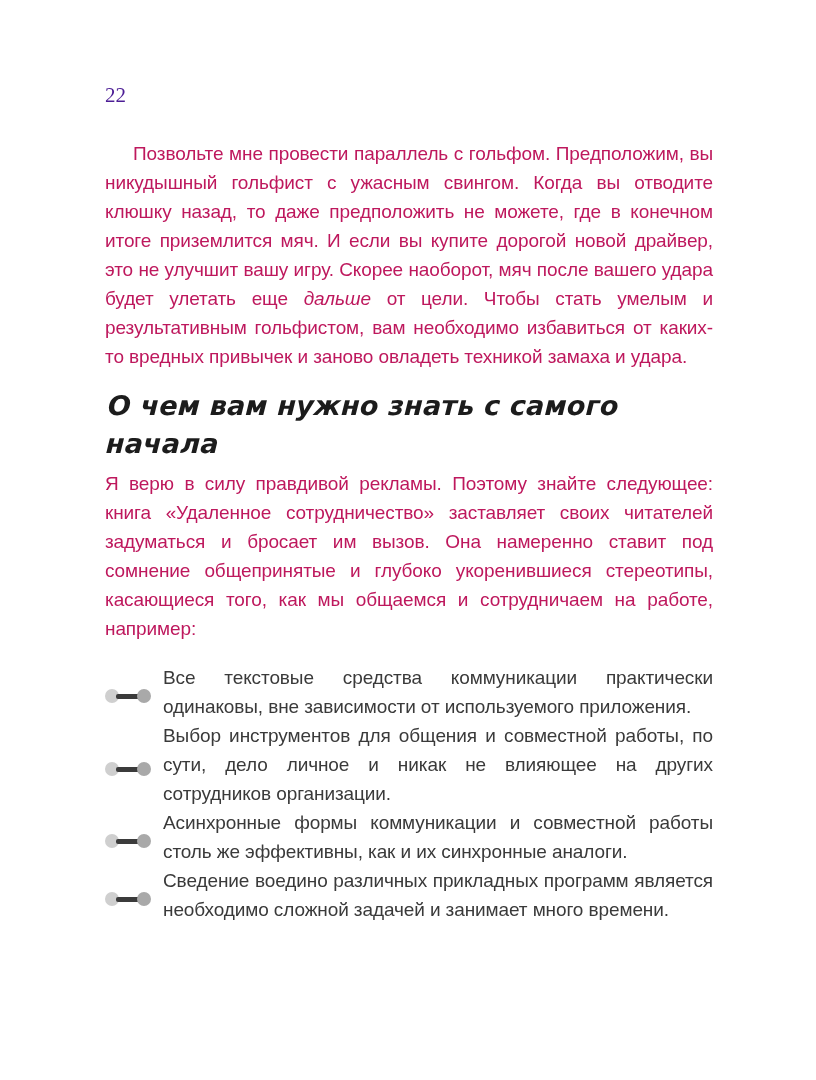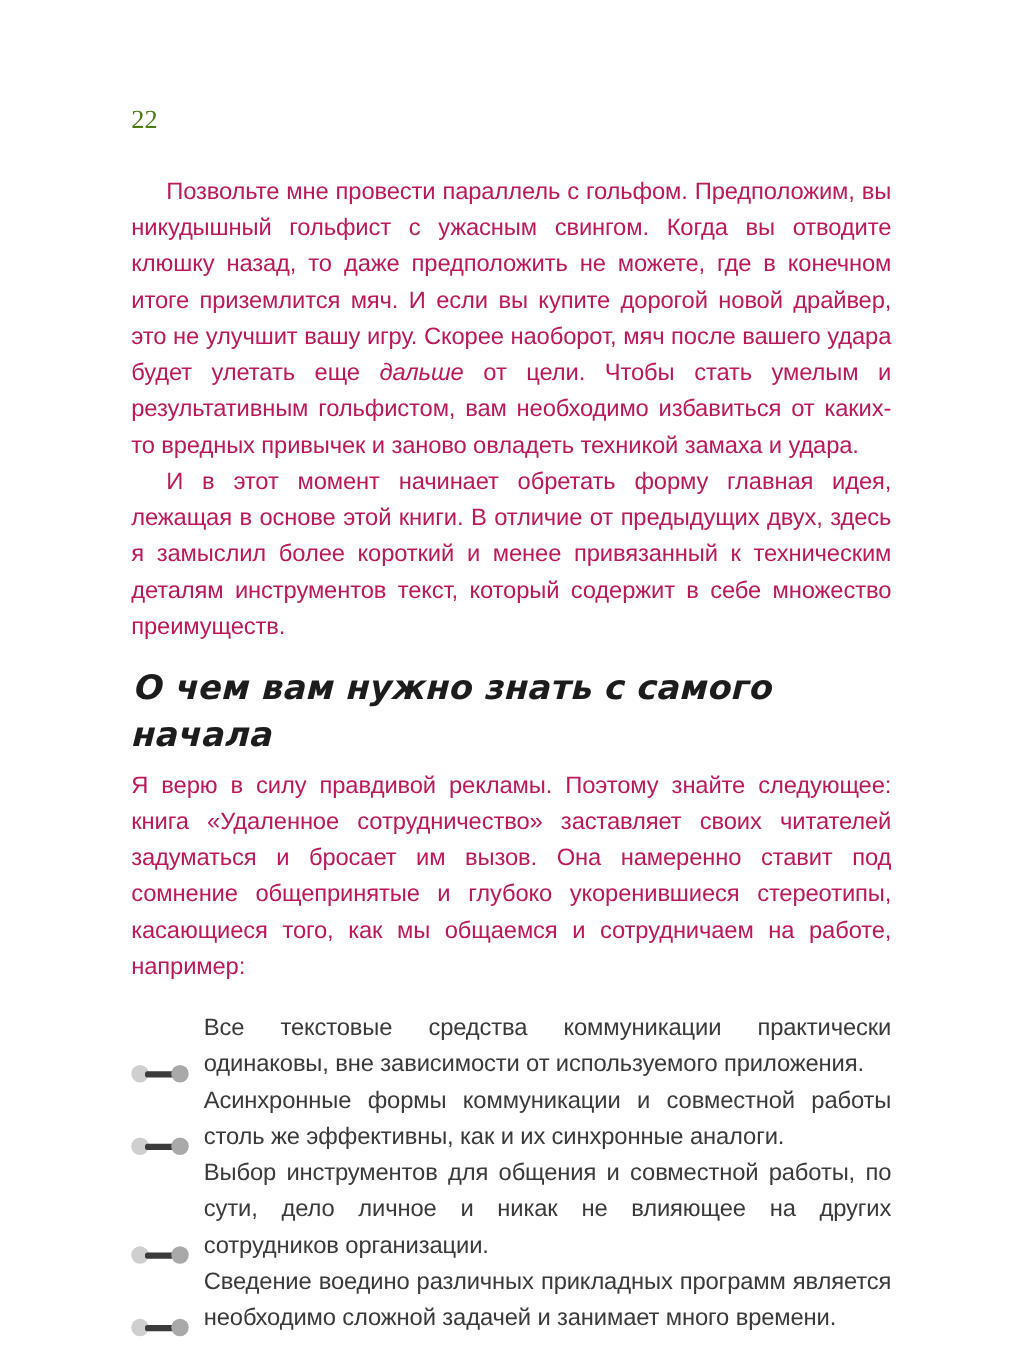--- a/index.html
+++ b/index.html
@@ -18,21 +18,21 @@
     font-family: "Liberation Sans", sans-serif;
   }
   
   .running-head {
     display: flex;
     justify-content: space-between;
     align-items: flex-end;
     font-family: "Liberation Serif", serif;
     font-size: 21px;
     line-height: 24px;
-    color: #4d7c0f;
+    color: #4c1d95;
   }
   
   .body {
     margin: 0;
     font-size: 19px;
     line-height: 29px;
     color: #be185d;
     text-align: justify;
     letter-spacing: -0.1px;
   }
@@ -53,21 +53,21 @@
     transform-origin: left bottom;
   }
   
   .bullet-list {
     list-style: none;
     margin: 20px 0 0 0;
     padding: 0;
   }
   .bullet-item {
     display: flex;
-    align-items: flex-end;
+    align-items: center;
     margin: 0;
   }
   .bullet-text {
     flex: 1;
     font-size: 19px;
     line-height: 29px;
     color: #3a3a3a;
     text-align: justify;
     letter-spacing: -0.1px;
   }
@@ -105,21 +105,20 @@
 <div class="page">
 
   <header class="running-head">
     <span>22</span>
   </header>
 
   <main>
 
     <p class="body indent first-para"><span>Позвольте мне провести параллель с гольфом. Предположим, вы никудышный гольфист с ужасным свингом. Когда вы отводите клюшку назад, то даже предположить не можете, где в конечном итоге приземлится мяч. И если вы купите дорогой новой драйвер, это не улучшит вашу игру. Скорее наоборот, мяч после вашего удара будет улетать еще </span><em>дальше</em><span> от цели. Чтобы стать умелым и результативным гольфистом, вам необходимо избавиться от каких-то вредных привычек и заново овладеть техникой замаха и удара.</span></p>
 
-    <p class="body indent">И в этот момент начинает обретать форму главная идея, лежащая в основе этой книги. В отличие от предыдущих двух, здесь я замыслил более короткий и менее привязанный к техническим деталям инструментов текст, который содержит в себе множество преимуществ.</p>
 
     <h2 class="section-heading">О чем вам нужно знать с самого начала</h2>
 
     <p class="body">Я верю в силу правдивой рекламы. Поэтому знайте следующее: книга «Удаленное сотрудничество» заставляет своих читателей задуматься и бросает им вызов. Она намеренно ставит под сомнение общепринятые и глубоко укоренившиеся стереотипы, касающиеся того, как мы общаемся и сотрудничаем на работе, например:</p>
 
     <ul class="bullet-list">
 
         <li class="bullet-item">
           <span class="dumbbell">
             <span class="c1"></span>
@@ -128,30 +127,30 @@
           </span>
           <span class="bullet-text">Все текстовые средства коммуникации практически одинаковы, вне зависимости от используемого приложения.</span>
         </li>
 
         <li class="bullet-item">
           <span class="dumbbell">
             <span class="c1"></span>
             <span class="bar"></span>
             <span class="c2"></span>
           </span>
-          <span class="bullet-text">Асинхронные формы коммуникации и совместной работы столь же эффективны, как и их синхронные аналоги.</span>
+          <span class="bullet-text">Выбор инструментов для общения и совместной работы, по сути, дело личное и никак не влияющее на других сотрудников организации.</span>
         </li>
 
         <li class="bullet-item">
           <span class="dumbbell">
             <span class="c1"></span>
             <span class="bar"></span>
             <span class="c2"></span>
           </span>
-          <span class="bullet-text">Выбор инструментов для общения и совместной работы, по сути, дело личное и никак не влияющее на других сотрудников организации.</span>
+          <span class="bullet-text">Асинхронные формы коммуникации и совместной работы столь же эффективны, как и их синхронные аналоги.</span>
         </li>
 
         <li class="bullet-item">
           <span class="dumbbell">
             <span class="c1"></span>
             <span class="bar"></span>
             <span class="c2"></span>
           </span>
           <span class="bullet-text">Сведение воедино различных прикладных программ является необходимо сложной задачей и занимает много времени.</span>
         </li>

